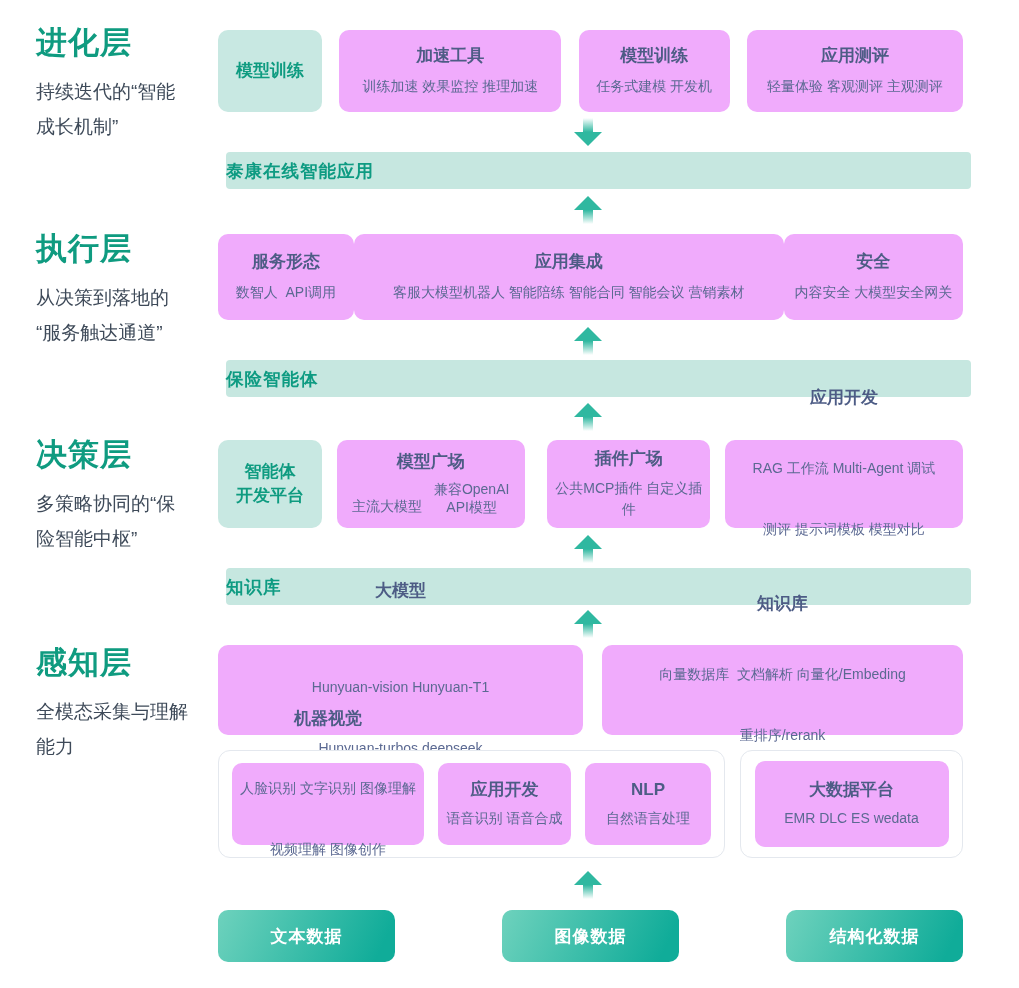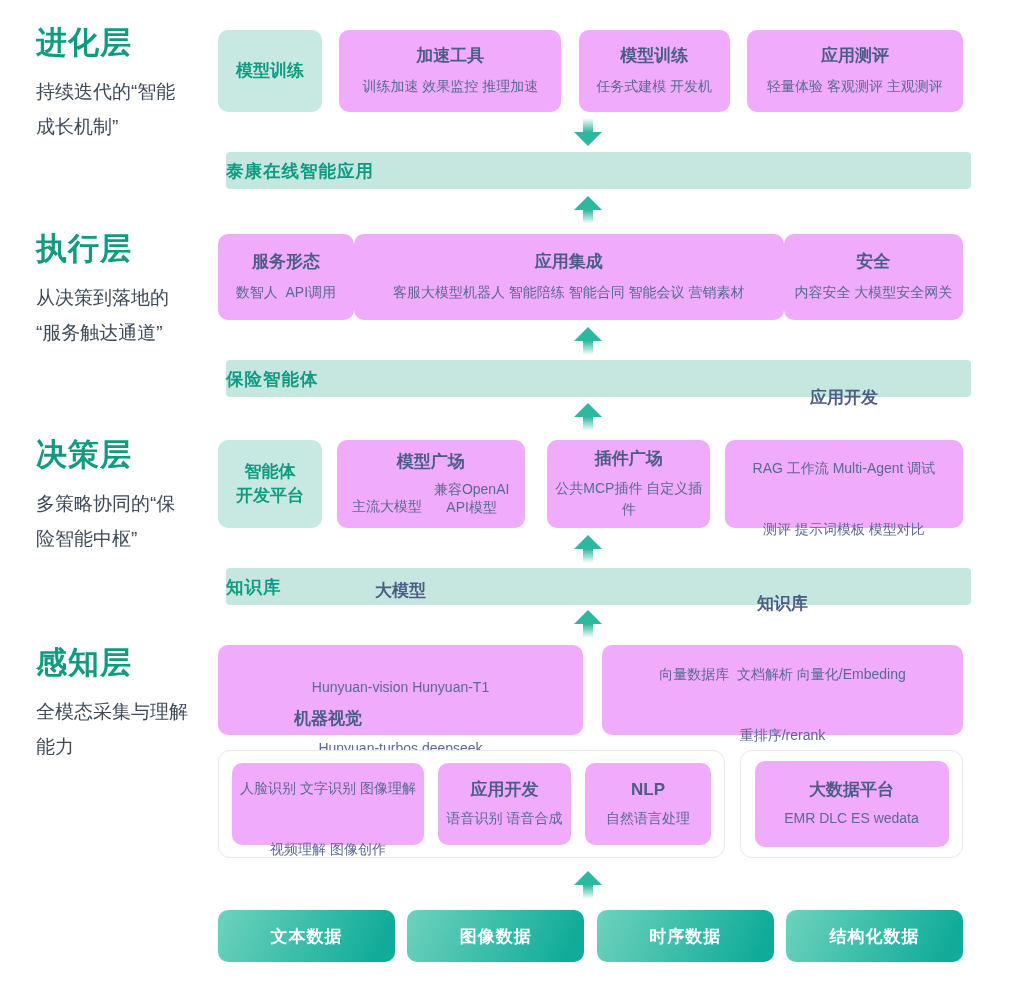--- a/index.html
+++ b/index.html
@@ -237,17 +237,16 @@
   </div>
 
   <div class="arrow" style="top:871px;">
     <div class="head-up"></div>
     <div class="stem-up"></div>
   </div>
 
   <div class="datasource-row">
     <div class="ds-btn">文本数据</div>
     <div class="ds-btn">图像数据</div>
-    <div class="ds-btn">时序数据</div>
     <div class="ds-btn">结构化数据</div>
   </div>
 
 </div>
 
 </body></html>

